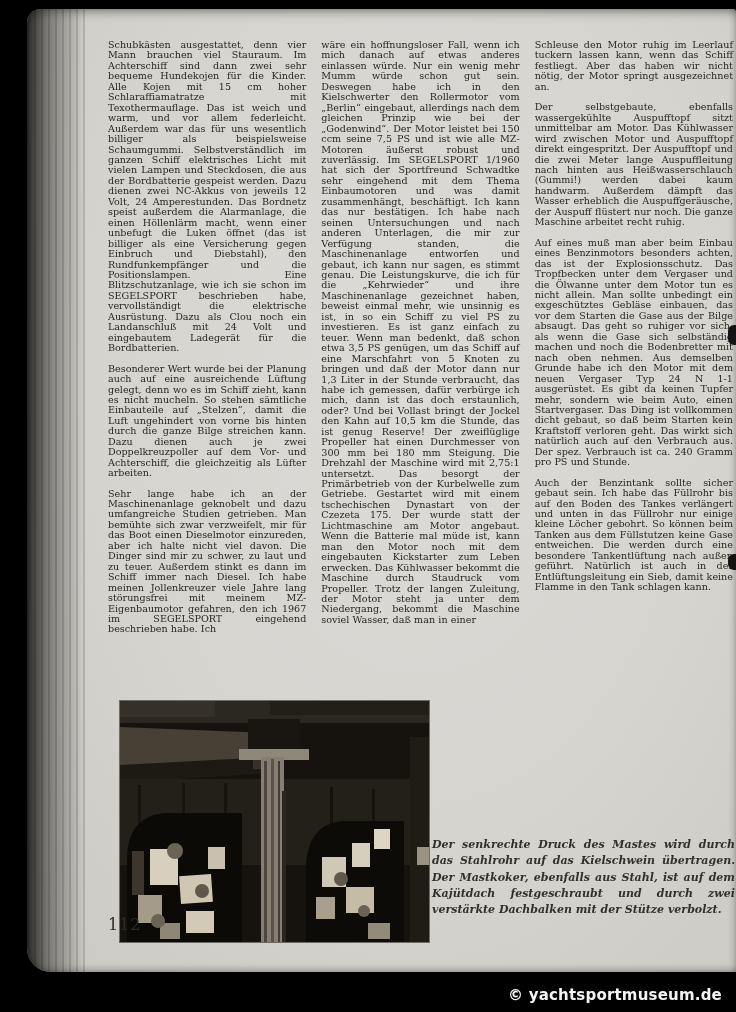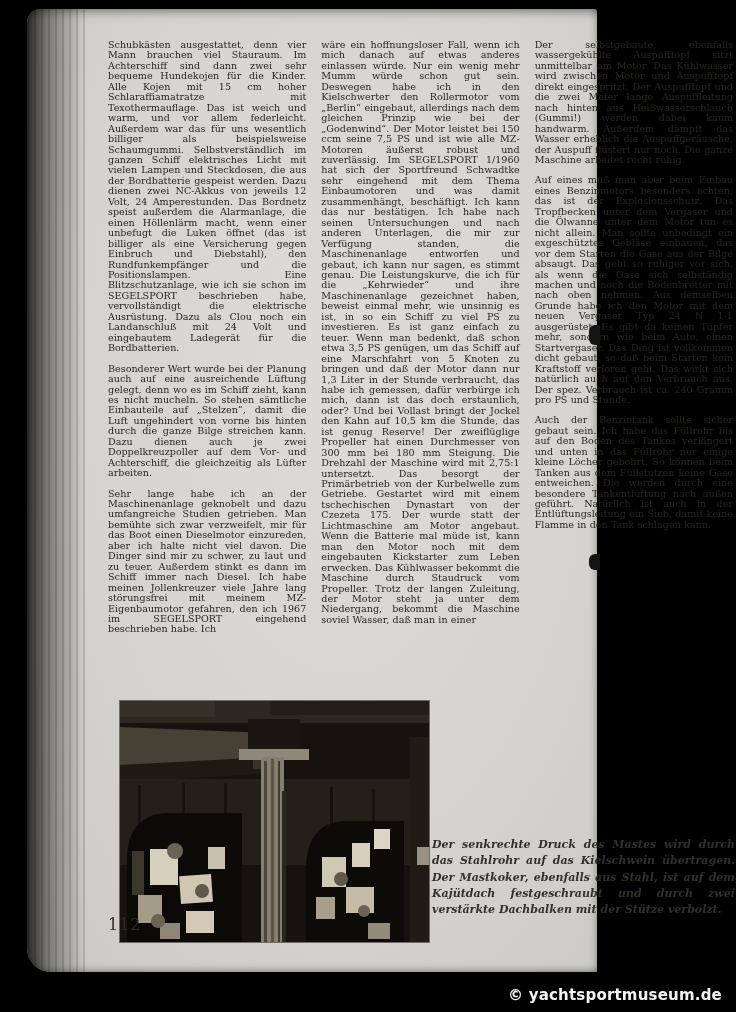--- a/index.html
+++ b/index.html
@@ -7,21 +7,21 @@
     width:736px;height:1012px;
     background:#000;
     overflow:hidden;
     position:relative;
     font-family:"DejaVu Serif", serif;
   }
   
   .page{
     position:absolute;
     left:27px; top:9px;
-    width:570px; height:963px;
+    width:709px; height:963px;
     background:radial-gradient(ellipse at 55% 38%, #dcdbd7 0%, #d6d4cf 55%, #cbc9c4 100%);
     border-top-left-radius:14px;
     border-bottom-left-radius:24px;
     border-top-right-radius:3px;
     box-shadow: inset 0 9px 12px -8px rgba(0,0,0,.55),
                 inset -6px 0 10px -7px rgba(0,0,0,.35),
                 inset 0 -8px 10px -8px rgba(0,0,0,.45);
   }
   .spine-shadow{
     position:absolute;left:0;top:0;bottom:0;width:58px;
@@ -94,20 +94,21 @@
   <div class="columns" lang="de">
     <div class="col">
         <p>Schubkästen ausgestattet, denn vier Mann brauchen viel Stauraum. Im Achterschiff sind dann zwei sehr bequeme Hundekojen für die Kinder. Alle Kojen mit 15 cm hoher Schlaraffiamatratze mit Texothermauflage. Das ist weich und warm, und vor allem federleicht. Außerdem war das für uns wesentlich billiger als beispielsweise Schaumgummi. Selbstverständlich im ganzen Schiff elektrisches Licht mit vielen Lampen und Steckdosen, die aus der Bordbatterie gespeist werden. Dazu dienen zwei NC-Akkus von jeweils 12 Volt, 24 Amperestunden. Das Bordnetz speist außerdem die Alarmanlage, die einen Höllenlärm macht, wenn einer unbefugt die Luken öffnet (das ist billiger als eine Versicherung gegen Einbruch und Diebstahl), den Rundfunkempfänger und die Positionslampen. Eine Blitzschutzanlage, wie ich sie schon im SEGELSPORT beschrieben habe, vervollständigt die elektrische Ausrüstung. Dazu als Clou noch ein Landanschluß mit 24 Volt und eingebautem Ladegerät für die Bordbatterien.</p>
         <p>Besonderer Wert wurde bei der Planung auch auf eine ausreichende Lüftung gelegt, denn wo es im Schiff zieht, kann es nicht mucheln. So stehen sämtliche Einbauteile auf „Stelzen“, damit die Luft ungehindert von vorne bis hinten durch die ganze Bilge streichen kann. Dazu dienen auch je zwei Doppelkreuzpoller auf dem Vor- und Achterschiff, die gleichzeitig als Lüfter arbeiten.</p>
         <p>Sehr lange habe ich an der Maschinenanlage geknobelt und dazu umfangreiche Studien getrieben. Man bemühte sich zwar verzweifelt, mir für das Boot einen Dieselmotor einzureden, aber ich halte nicht viel davon. Die Dinger sind mir zu schwer, zu laut und zu teuer. Außerdem stinkt es dann im Schiff immer nach Diesel. Ich habe meinen Jollenkreuzer viele Jahre lang störungsfrei mit meinem MZ-Eigenbaumotor gefahren, den ich 1967 im SEGELSPORT eingehend beschrieben habe. Ich</p>
       </div>
     <div class="col">
         <p>wäre ein hoffnungsloser Fall, wenn ich mich danach auf etwas anderes einlassen würde. Nur ein wenig mehr Mumm würde schon gut sein. Deswegen habe ich in den Kielschwerter den Rollermotor vom „Berlin“ eingebaut, allerdings nach dem gleichen Prinzip wie bei der „Godenwind“. Der Motor leistet bei 150 ccm seine 7,5 PS und ist wie alle MZ-Motoren äußerst robust und zuverlässig. Im SEGELSPORT 1/1960 hat sich der Sportfreund Schwadtke sehr eingehend mit dem Thema Einbaumotoren und was damit zusammenhängt, beschäftigt. Ich kann das nur bestätigen. Ich habe nach seinen Untersuchungen und nach anderen Unterlagen, die mir zur Verfügung standen, die Maschinenanlage entworfen und gebaut, ich kann nur sagen, es stimmt genau. Die Leistungskurve, die ich für die „Kehrwieder“ und ihre Maschinenanlage gezeichnet haben, beweist einmal mehr, wie unsinnig es ist, in so ein Schiff zu viel PS zu investieren. Es ist ganz einfach zu teuer. Wenn man bedenkt, daß schon etwa 3,5 PS genügen, um das Schiff auf eine Marschfahrt von 5 Knoten zu bringen und daß der Motor dann nur 1,3 Liter in der Stunde verbraucht, das habe ich gemessen, dafür verbürge ich mich, dann ist das doch erstaunlich, oder? Und bei Vollast bringt der Jockel den Kahn auf 10,5 km die Stunde, das ist genug Reserve! Der zweiflüglige Propeller hat einen Durchmesser von 300 mm bei 180 mm Steigung. Die Drehzahl der Maschine wird mit 2,75:1 untersetzt. Das besorgt der Primärbetrieb von der Kurbelwelle zum Getriebe. Gestartet wird mit einem tschechischen Dynastart von der Czezeta 175. Der wurde statt der Lichtmaschine am Motor angebaut. Wenn die Batterie mal müde ist, kann man den Motor noch mit dem eingebauten Kickstarter zum Leben erwecken. Das Kühlwasser bekommt die Maschine durch Staudruck vom Propeller. Trotz der langen Zuleitung, der Motor steht ja unter dem Niedergang, bekommt die Maschine soviel Wasser, daß man in einer</p>
       </div>
     <div class="col">
+        <p>Schleuse den Motor ruhig im Leerlauf tuckern lassen kann, wenn das Schiff festliegt. Aber das haben wir nicht nötig, der Motor springt ausgezeichnet an.</p>
         <p>Der selbstgebaute, ebenfalls wassergekühlte Auspufftopf sitzt unmittelbar am Motor. Das Kühlwasser wird zwischen Motor und Auspufftopf direkt eingespritzt. Der Auspufftopf und die zwei Meter lange Auspuffleitung nach hinten aus Heißwasserschlauch (Gummi!) werden dabei kaum handwarm. Außerdem dämpft das Wasser erheblich die Auspuffgeräusche, der Auspuff flüstert nur noch. Die ganze Maschine arbeitet recht ruhig.</p>
         <p>Auf eines muß man aber beim Einbau eines Benzinmotors besonders achten, das ist der Explosionsschutz. Das Tropfbecken unter dem Vergaser und die Ölwanne unter dem Motor tun es nicht allein. Man sollte unbedingt ein exgeschütztes Gebläse einbauen, das vor dem Starten die Gase aus der Bilge absaugt. Das geht so ruhiger vor sich, als wenn die Gase sich selbständig machen und noch die Bodenbretter mit nach oben nehmen. Aus demselben Grunde habe ich den Motor mit dem neuen Vergaser Typ 24 N 1-1 ausgerüstet. Es gibt da keinen Tupfer mehr, sondern wie beim Auto, einen Startvergaser. Das Ding ist vollkommen dicht gebaut, so daß beim Starten kein Kraftstoff verloren geht. Das wirkt sich natürlich auch auf den Verbrauch aus. Der spez. Verbrauch ist ca. 240 Gramm pro PS und Stunde.</p>
         <p>Auch der Benzintank sollte sicher gebaut sein. Ich habe das Füllrohr bis auf den Boden des Tankes verlängert und unten in das Füllrohr nur einige kleine Löcher gebohrt. So können beim Tanken aus dem Füllstutzen keine Gase entweichen. Die werden durch eine besondere Tankentlüftung nach außen geführt. Natürlich ist auch in der Entlüftungsleitung ein Sieb, damit keine Flamme in den Tank schlagen kann.</p>
       </div>
   </div>
 
   <div class="photo">
     <svg viewBox="0 0 309 241" preserveAspectRatio="none">
 
       <rect x="0" y="0" width="309" height="241" fill="#16130f"></rect>

